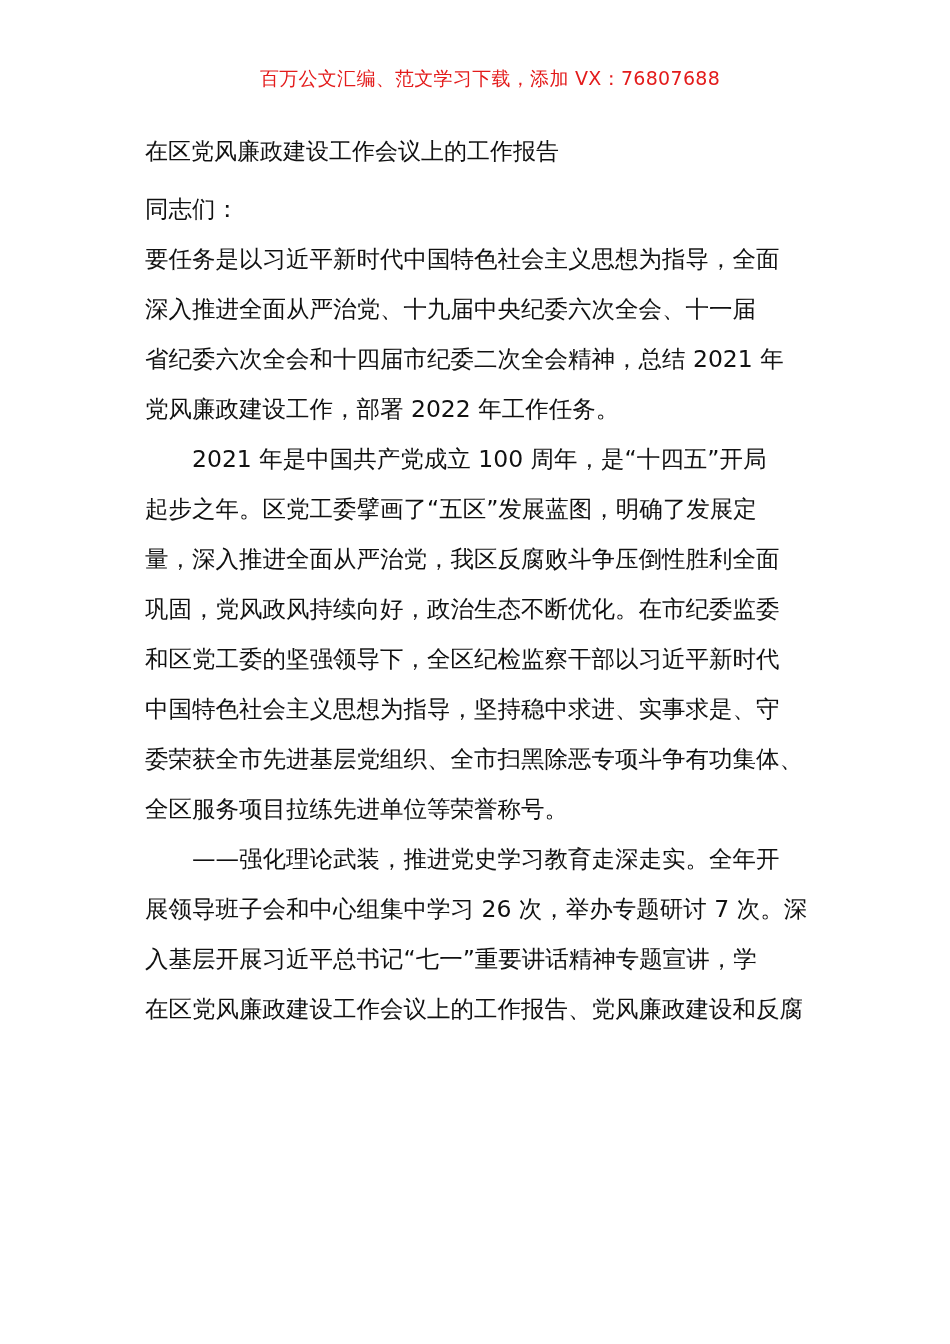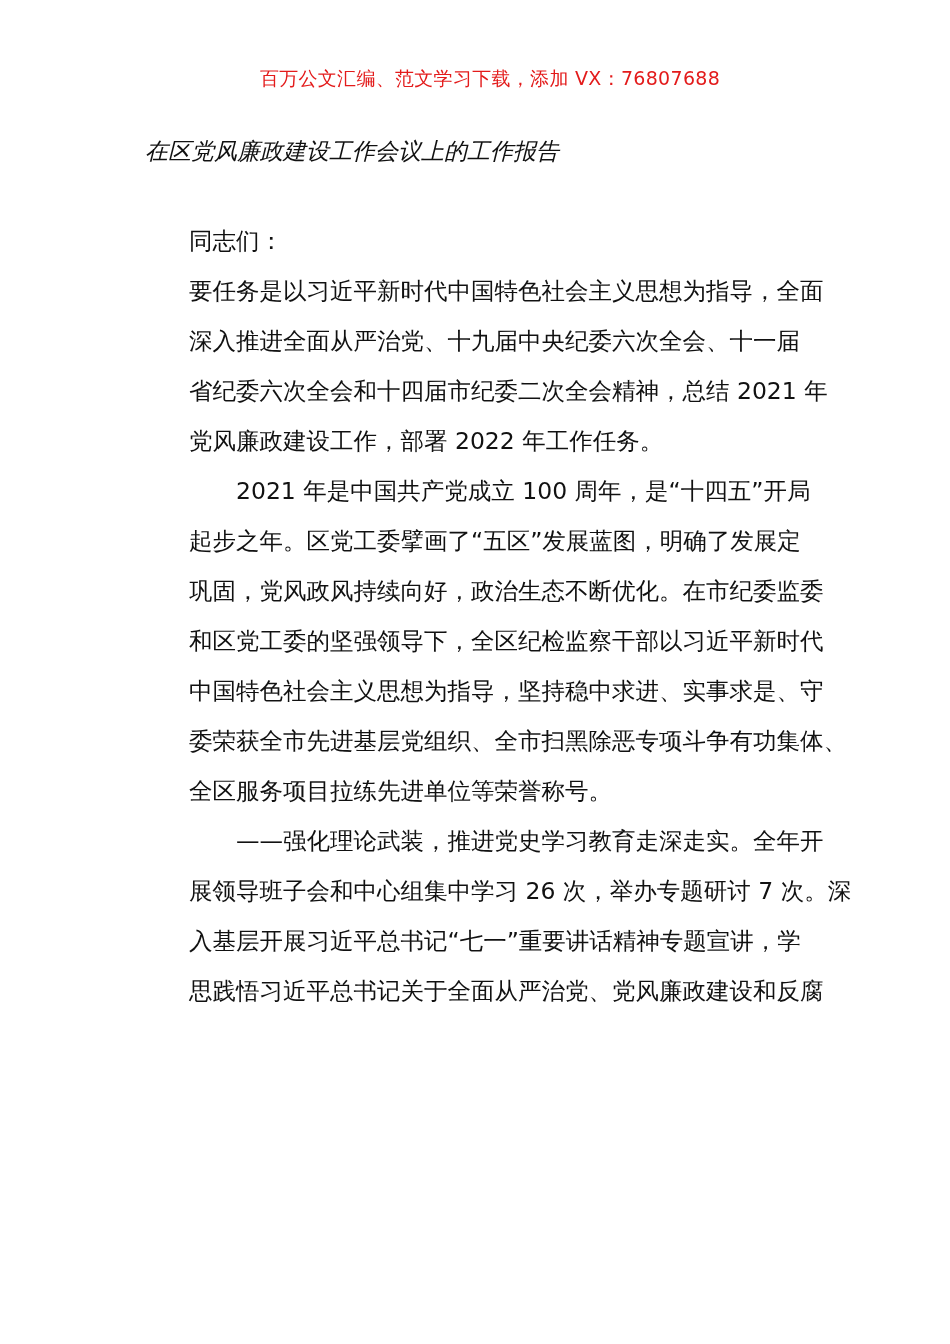--- a/index.html
+++ b/index.html
@@ -1,21 +1,21 @@
 <!DOCTYPE html>
 <html><head>
   <meta charset="utf-8">
   <style>
     html, body { margin: 0; padding: 0; background: #ffffff; }
     body { width: 950px; height: 1344px; position: relative; overflow: hidden;
       font-family: "DejaVu Sans", "Liberation Sans", sans-serif; color: #111111; }
     .header { position: absolute; top: 66px; left: 0; width: 950px; text-align: center;
       font-size: 19px; color: #e31b1b; letter-spacing: 0.3px; padding-left: 15px; }
-    .title { position: absolute; top: 136px; left: 145px; font-size: 23px; color: #111; font-style: italic; }
-    .body-wrap { position: absolute; top: 216px; left: 145px; width: 670px; margin-left: 44px; }
+    .title { position: absolute; top: 136px; left: 145px; font-size: 23px; color: #111; }
+    .body-wrap { position: absolute; top: 184px; left: 145px; width: 670px; }
     .line { height: 50px; line-height: 50px; font-size: 23.5px; white-space: nowrap; color: #111; }
     .indent { padding-left: 47px; }
   </style>
 </head>
 <body>
 
 <div class="header">百万公文汇编、范文学习下载，添加 VX：76807688</div>
 
 <div class="title">在区党风廉政建设工作会议上的工作报告</div>
 
@@ -25,26 +25,27 @@
   <div>
     <div class="line">要任务是以习近平新时代中国特色社会主义思想为指导，全面</div>
     <div class="line">深入推进全面从严治党、十九届中央纪委六次全会、十一届</div>
     <div class="line">省纪委六次全会和十四届市纪委二次全会精神，总结 2021 年</div>
     <div class="line">党风廉政建设工作，部署 2022 年工作任务。</div>
   </div>
 
   <div>
     <div class="line indent">2021 年是中国共产党成立 100 周年，是“十四五”开局</div>
     <div class="line">起步之年。区党工委擘画了“五区”发展蓝图，明确了发展定</div>
+    <div class="line">量，深入推进全面从严治党，我区反腐败斗争压倒性胜利全面</div>
     <div class="line">巩固，党风政风持续向好，政治生态不断优化。在市纪委监委</div>
     <div class="line">和区党工委的坚强领导下，全区纪检监察干部以习近平新时代</div>
     <div class="line">中国特色社会主义思想为指导，坚持稳中求进、实事求是、守</div>
     <div class="line">委荣获全市先进基层党组织、全市扫黑除恶专项斗争有功集体、</div>
     <div class="line">全区服务项目拉练先进单位等荣誉称号。</div>
   </div>
 
   <div>
     <div class="line indent">——强化理论武装，推进党史学习教育走深走实。全年开</div>
     <div class="line">展领导班子会和中心组集中学习 26 次，举办专题研讨 7 次。深</div>
     <div class="line">入基层开展习近平总书记“七一”重要讲话精神专题宣讲，学</div>
-    <div class="line">思践悟习近平总书记关于全面从严治党、党风廉政建设和反腐</div>
+    <div class="line">在区党风廉政建设工作会议上的工作报告、党风廉政建设和反腐</div>
   </div>
 </div>
 
 </body></html>

